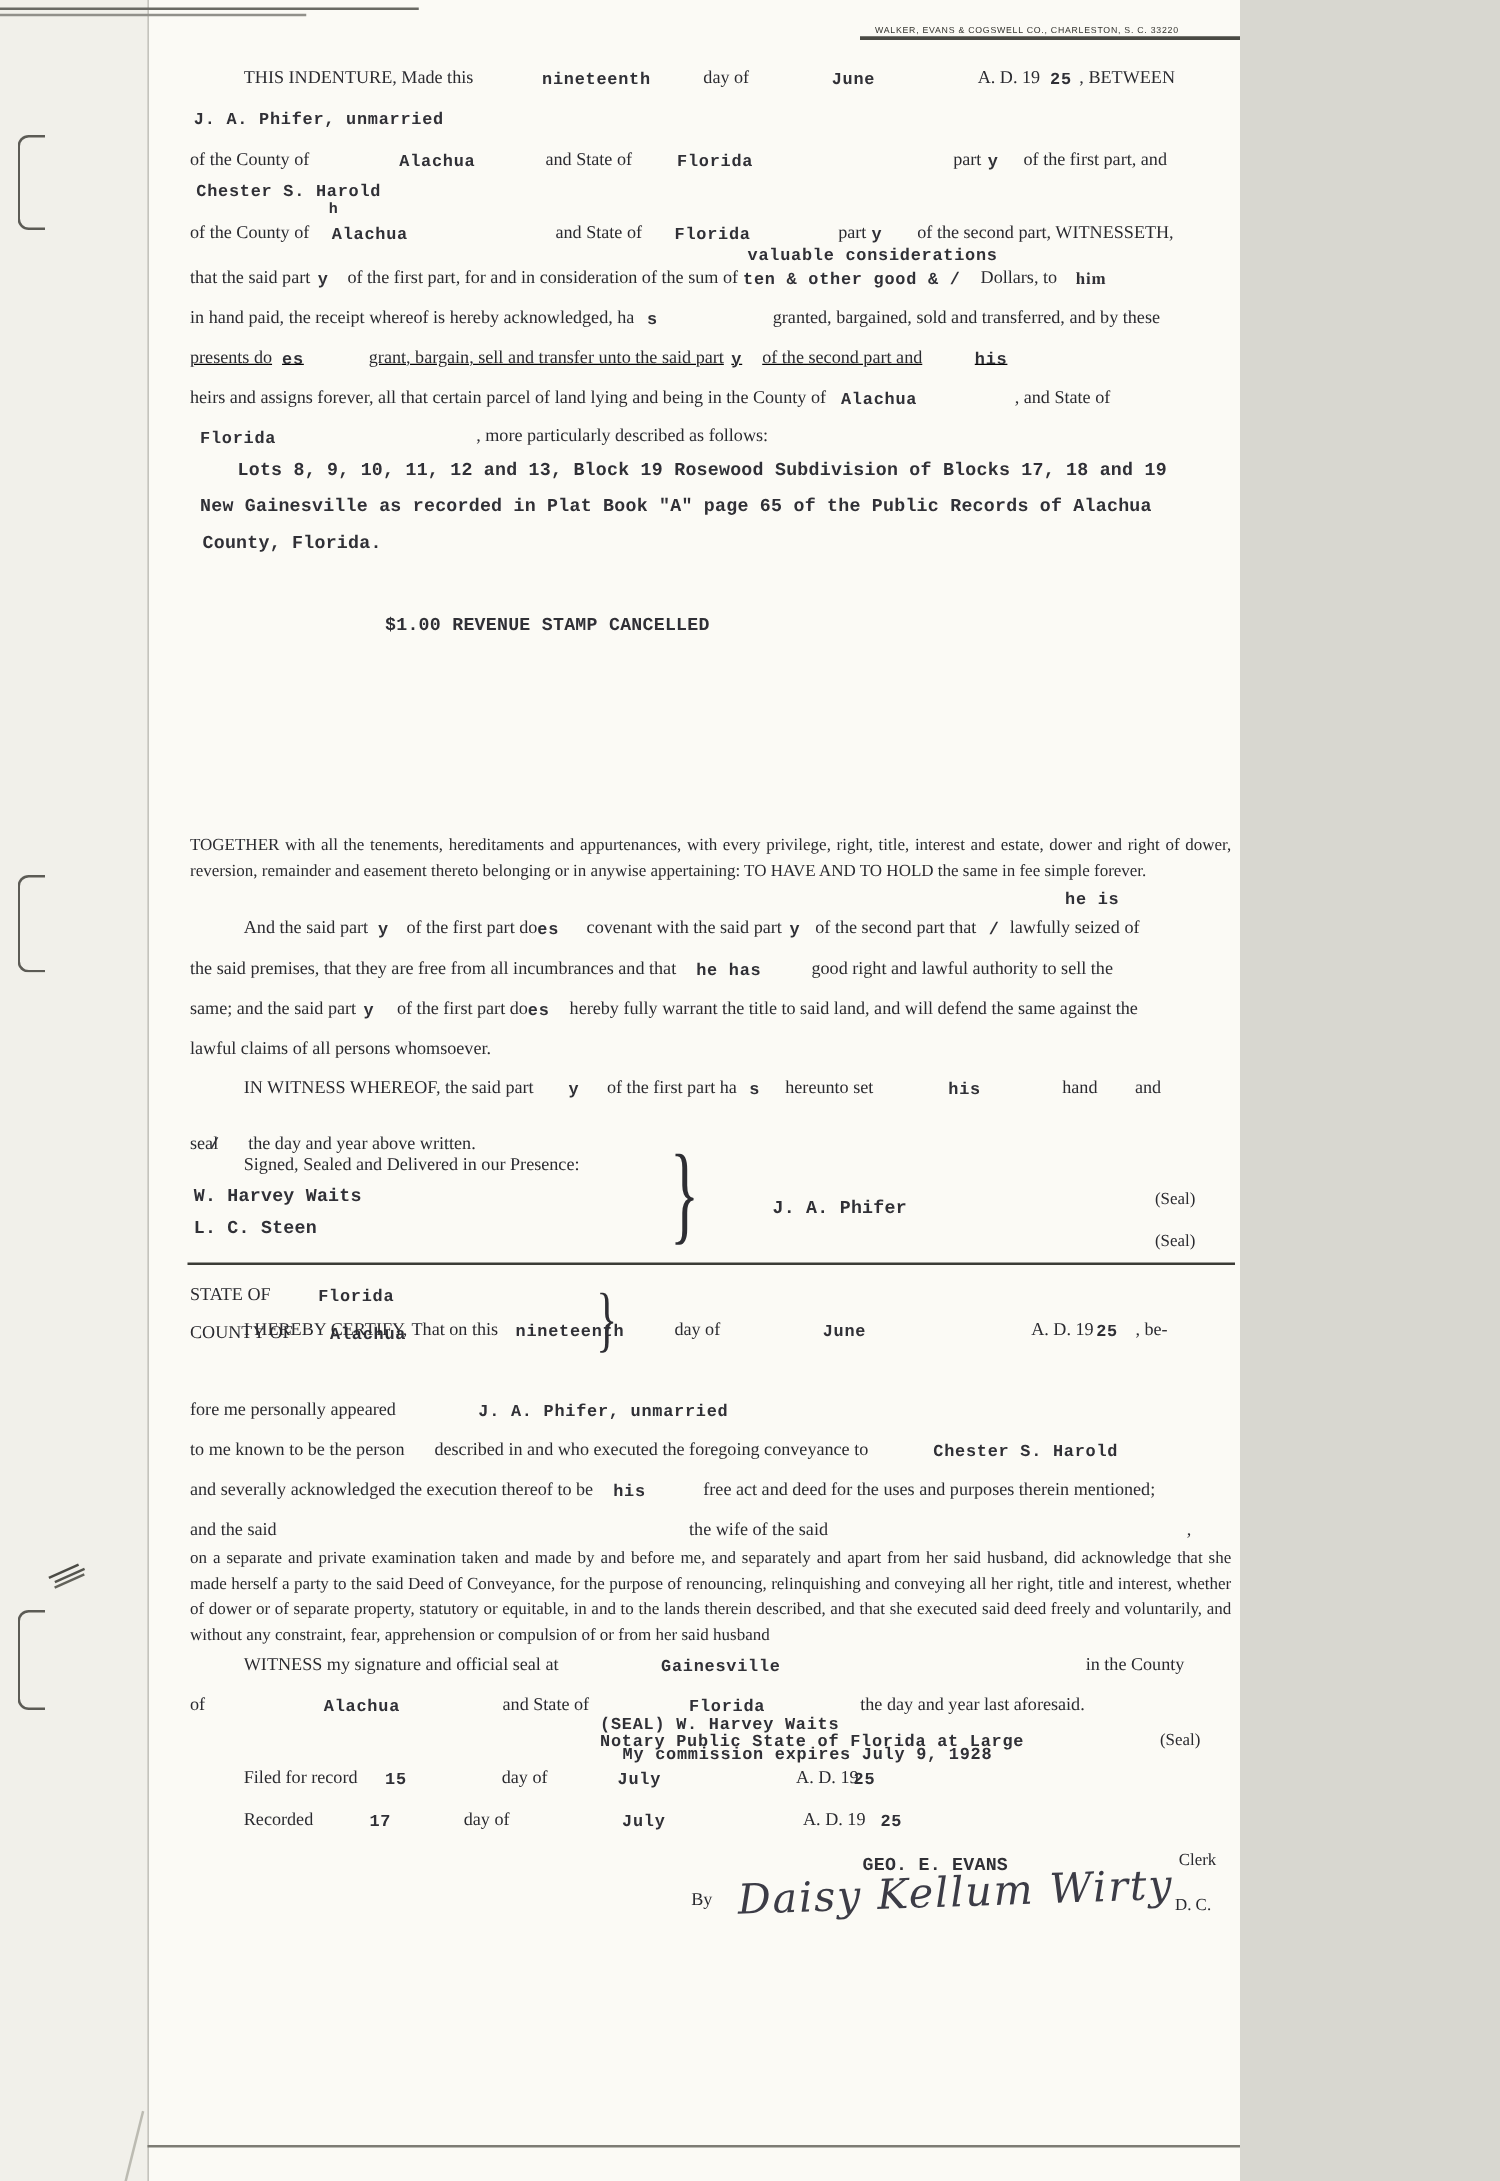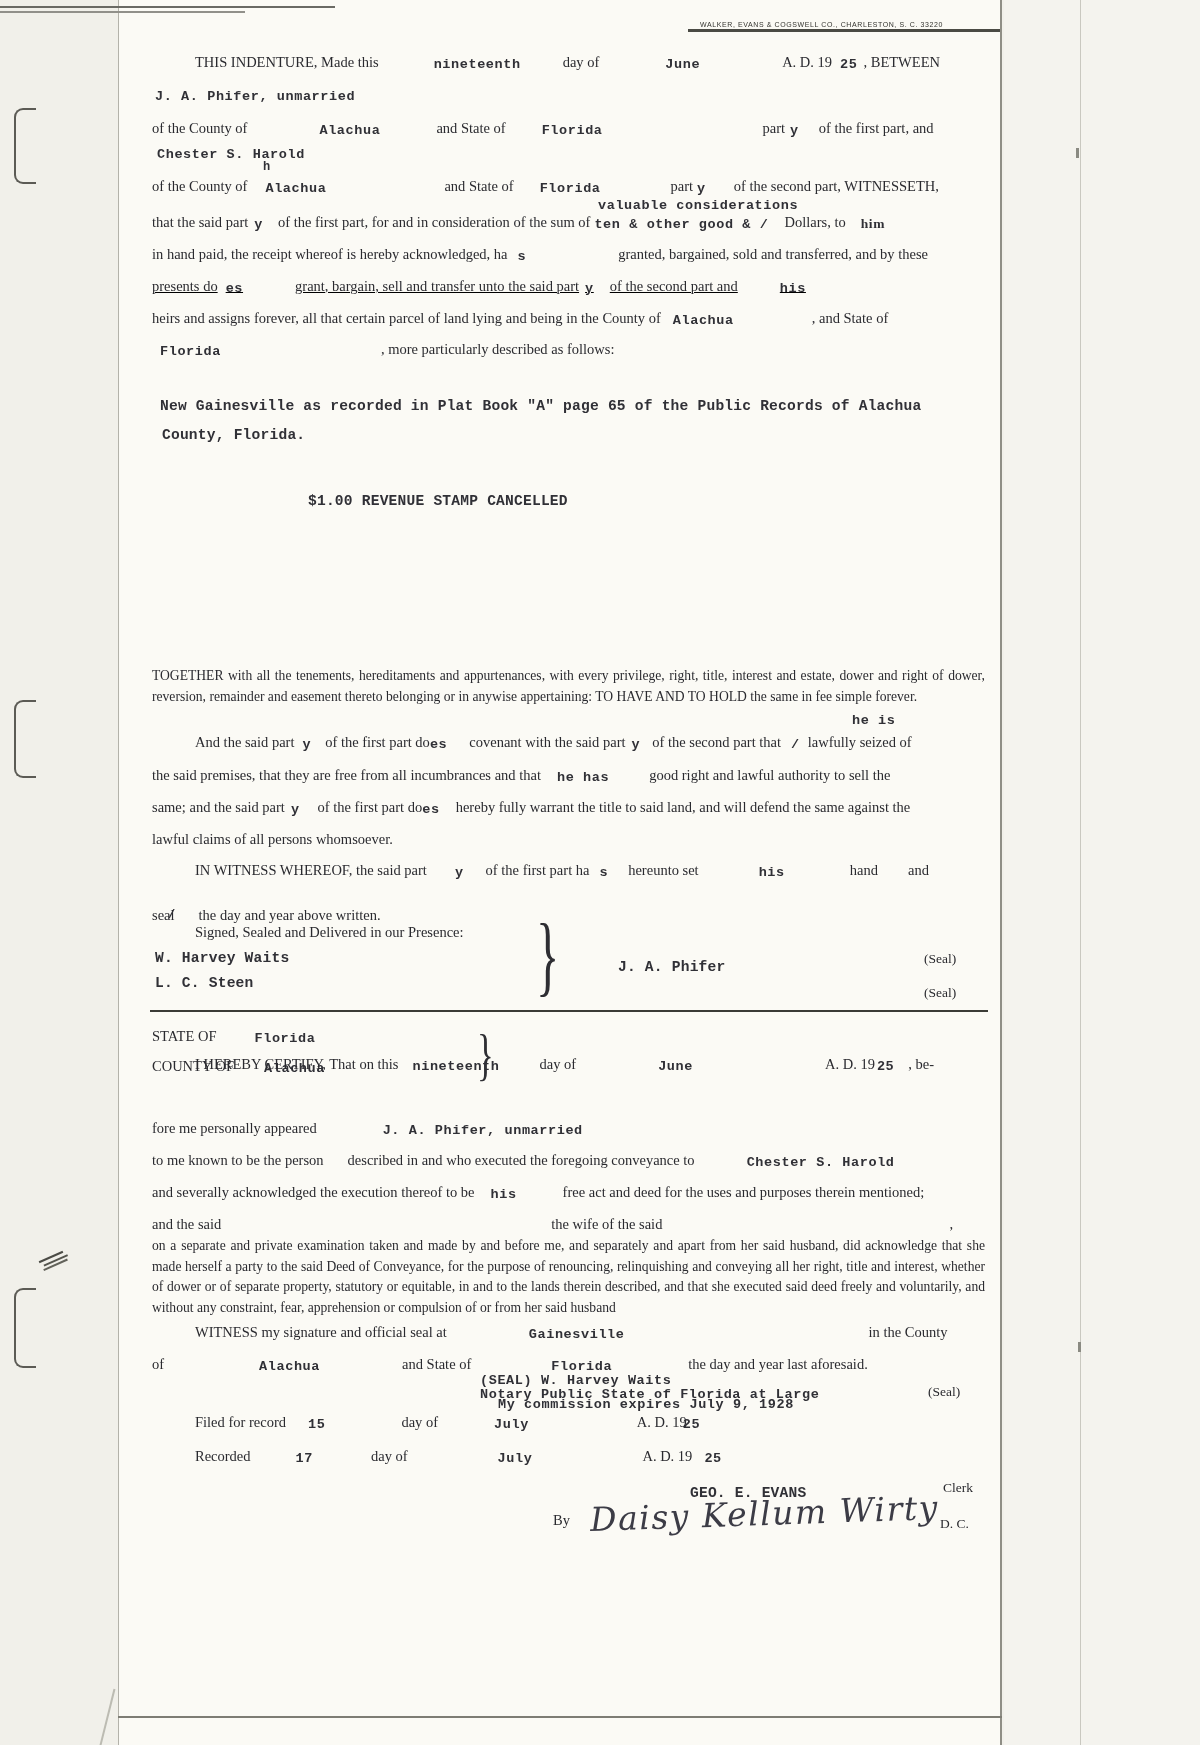--- a/index.html
+++ b/index.html
@@ -1,21 +1,21 @@
 <!DOCTYPE html>
 <html><head>
 <meta charset="utf-8">
 <style>
   * { box-sizing: border-box; }
   html, body { margin: 0; padding: 0; }
   body { background: #d8d7d0; width: 1200px; }
 
   #scan {
     position: relative;
-    width: 1200px;
+    width: 992px;
     height: 1745px;
     background: #f1f0ea;
     overflow: hidden;
   }
   #paper {
     position: absolute; left: 118px; top: 0;
     width: 884px; height: 1745px;
     background: #fbfaf5;
     border-left: 1px solid #b3b2aa;
     border-right: 2px solid #8f8e86;
@@ -134,20 +134,23 @@
   </div>
 
   <div class="ln" style="top:310px; left:152px;">
     <span class="pr">heirs and assigns forever, all that certain parcel of land lying and being in the County of</span><span class="ty" style="margin-left:12px;">Alachua</span><span class="pr" style="margin-left:78px;">, and State of</span>
   </div>
 
   <div class="ln" style="top:341px; left:160px;">
     <span class="ty">Florida</span><span class="pr" style="margin-left:160px;">, more particularly described as follows:</span>
   </div>
 
+  <div class="ln" style="top:368px; left:190px;">
+    <span class="ty ty-lg">Lots 8, 9, 10, 11, 12 and 13, Block 19 Rosewood Subdivision of Blocks 17, 18 and 19</span>
+  </div>
   <div class="ln" style="top:397px; left:160px;">
     <span class="ty ty-lg">New Gainesville as recorded in Plat Book "A" page 65 of the Public Records of Alachua</span>
   </div>
   <div class="ln" style="top:426px; left:162px;">
     <span class="ty ty-lg">County, Florida.</span>
   </div>
 
   <div class="ln" style="top:492px; left:308px;">
     <span class="ty ty-lg">$1.00 REVENUE STAMP CANCELLED</span>
   </div>

